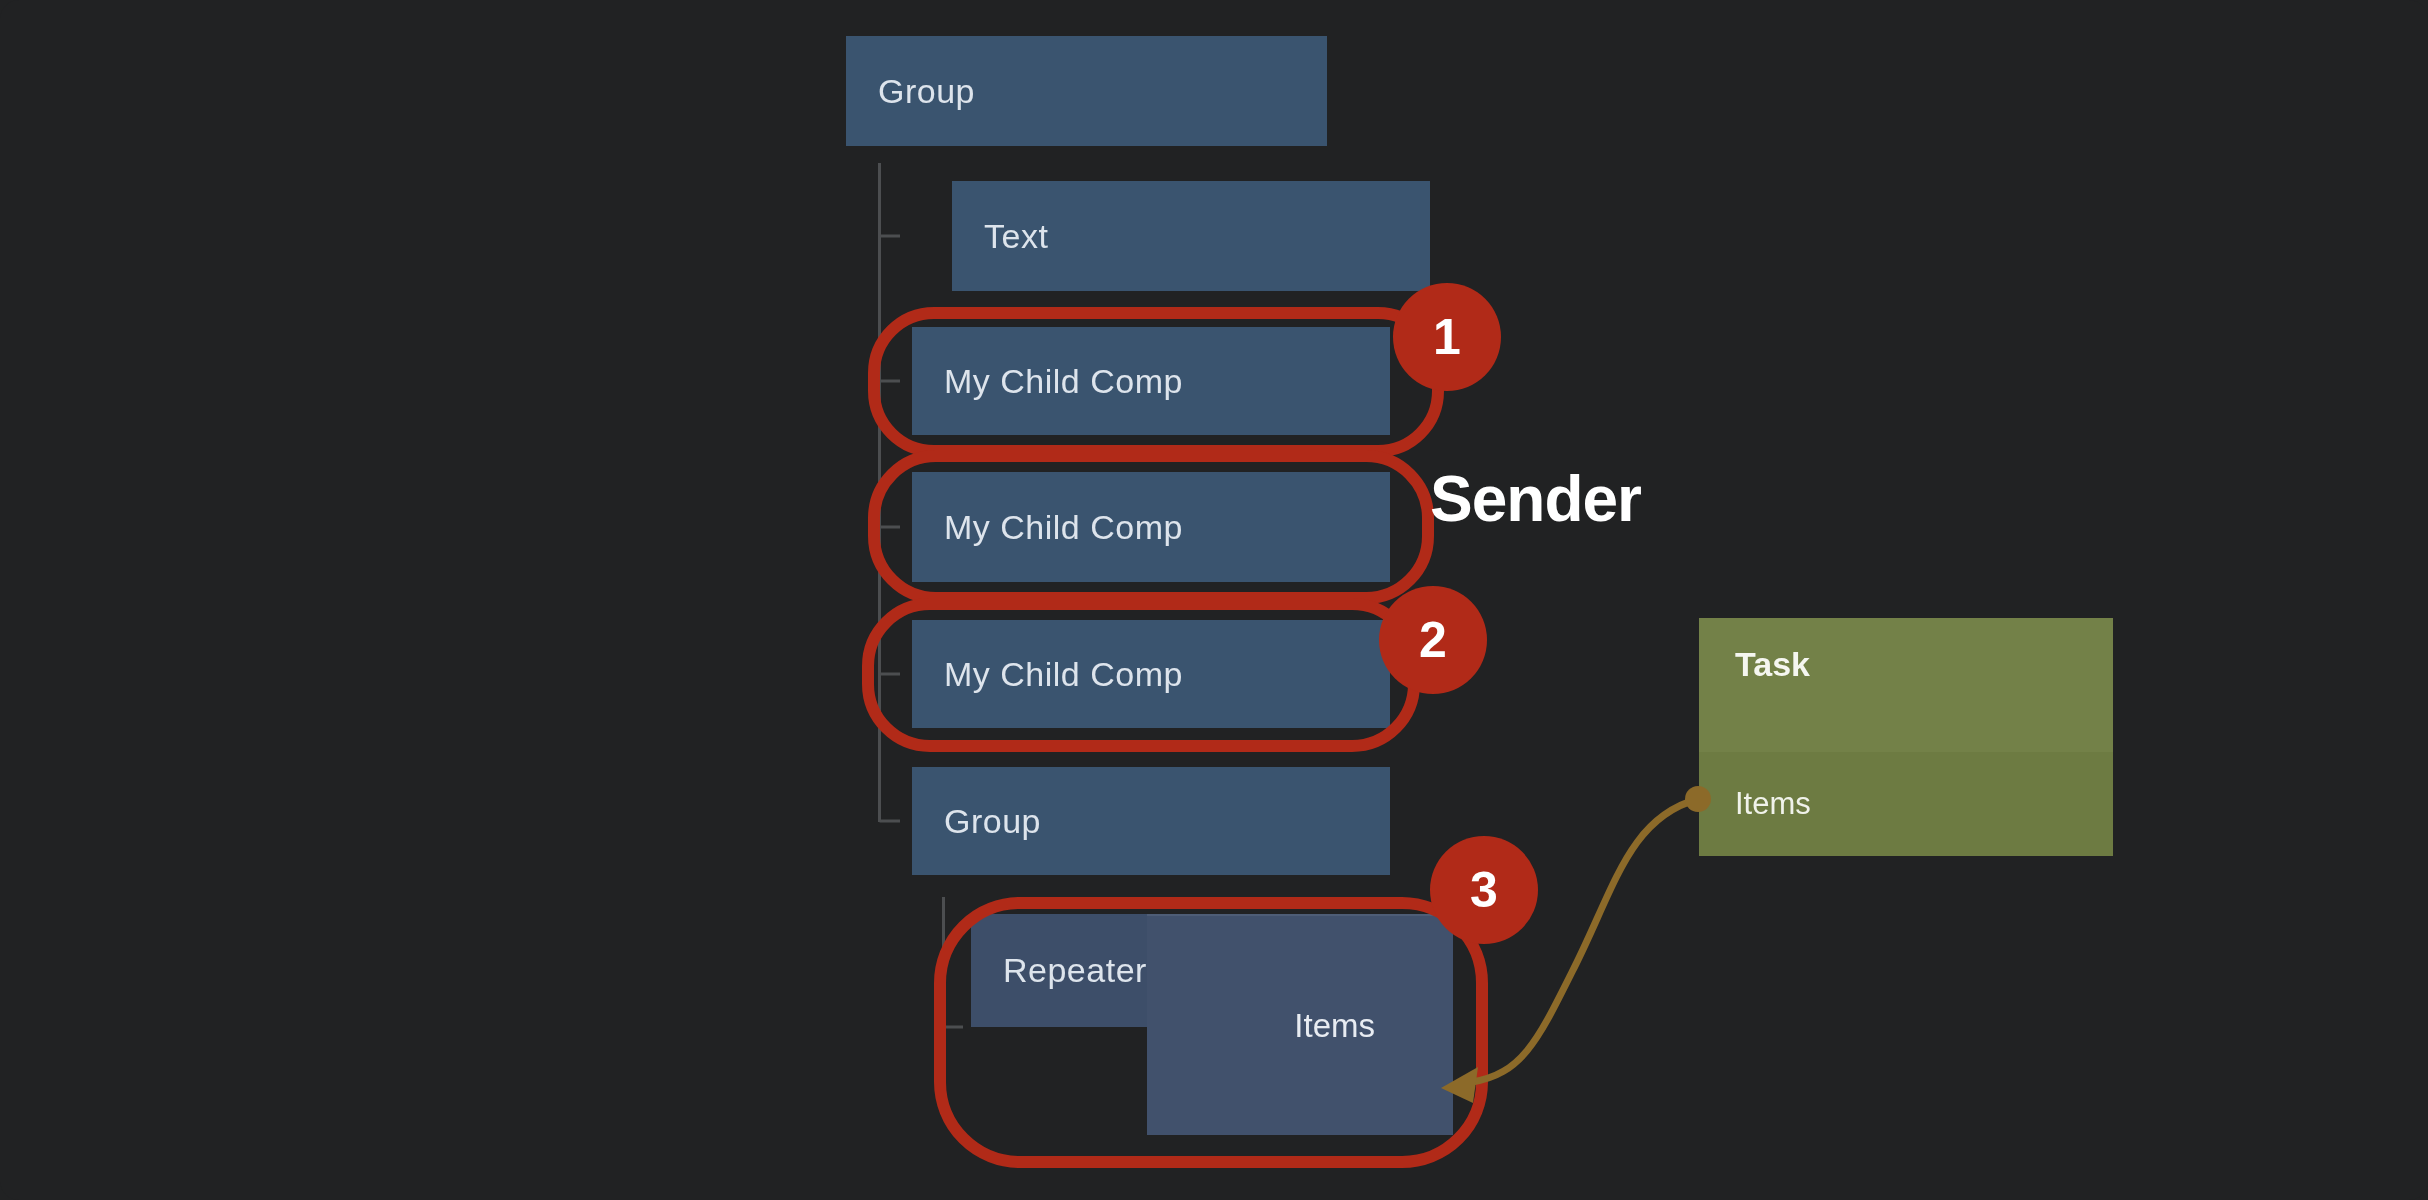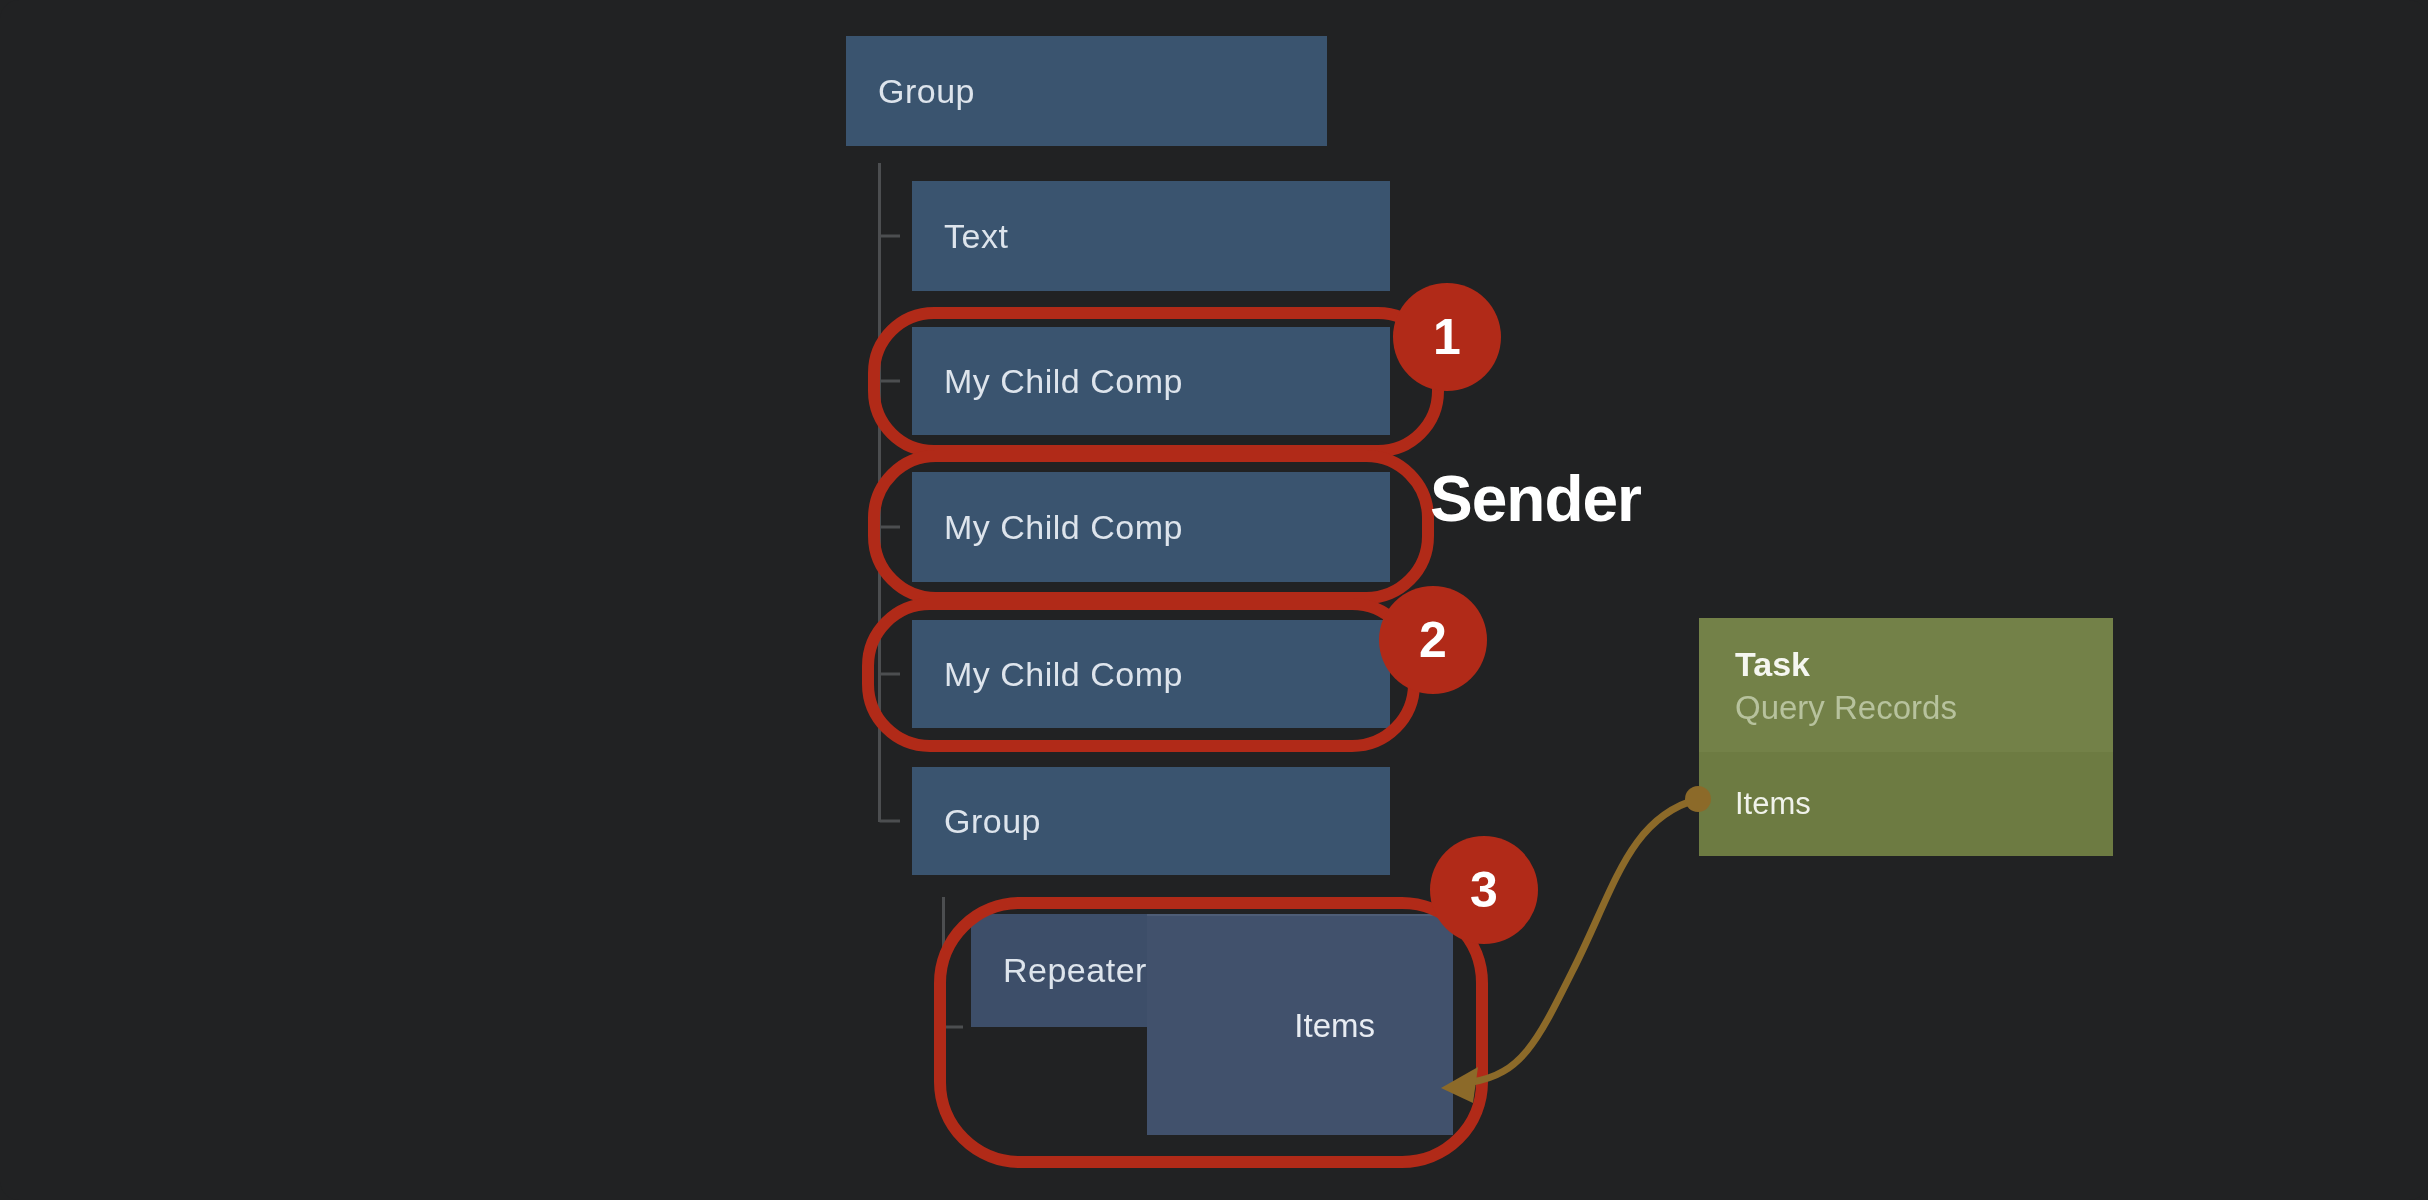--- a/index.html
+++ b/index.html
@@ -21,21 +21,21 @@
   .ring{stroke:var(--ring-red);stroke-width:12;fill:none;}
   .flow{stroke:var(--flow-olive);stroke-width:7;fill:none;}
   .flow-solid{fill:var(--flow-olive);stroke:none;}
 
   .node{
     position:absolute;z-index:2;background:var(--node-blue);
     display:flex;align-items:center;padding-left:32px;
     color:var(--node-text);font-size:34px;letter-spacing:.5px;
   }
   .node-root{left:846px;top:36px;width:481px;height:110px;}
-  .node-text{left:912px;top:181px;width:478px;height:110px;}
+  .node-text{left:952px;top:181px;width:478px;height:110px;}
   .node-mcc1{left:912px;top:327px;width:478px;height:108px;}
   .node-mcc2{left:912px;top:472px;width:478px;height:110px;}
   .node-mcc3{left:912px;top:620px;width:478px;height:108px;}
   .node-group2{left:912px;top:767px;width:478px;height:108px;}
 
   .repeater{
     position:absolute;z-index:2;left:971px;top:914px;width:482px;height:221px;
     display:flex;color:var(--node-text);
   }
   .repeater-header{
@@ -119,21 +119,20 @@
       <span>Repeater</span>
     </div>
     <div class="repeater-body">
       <span>Items</span>
     </div>
   </div>
 
   <div class="task-card">
     <div class="task-header">
       <div class="task-title">Task</div>
-      <div class="task-subtitle">Query Records</div>
     </div>
     <div class="task-body">
       <span>Items</span>
     </div>
   </div>
 
   <svg id="annot-layer" class="layer">
     <rect class="ring" x="874" y="313" width="564" height="138" rx="60" ry="60"></rect>
     <rect class="ring" x="874" y="456" width="554" height="142" rx="62" ry="62"></rect>
     <rect class="ring" x="868" y="604" width="546" height="142" rx="62" ry="62"></rect>

